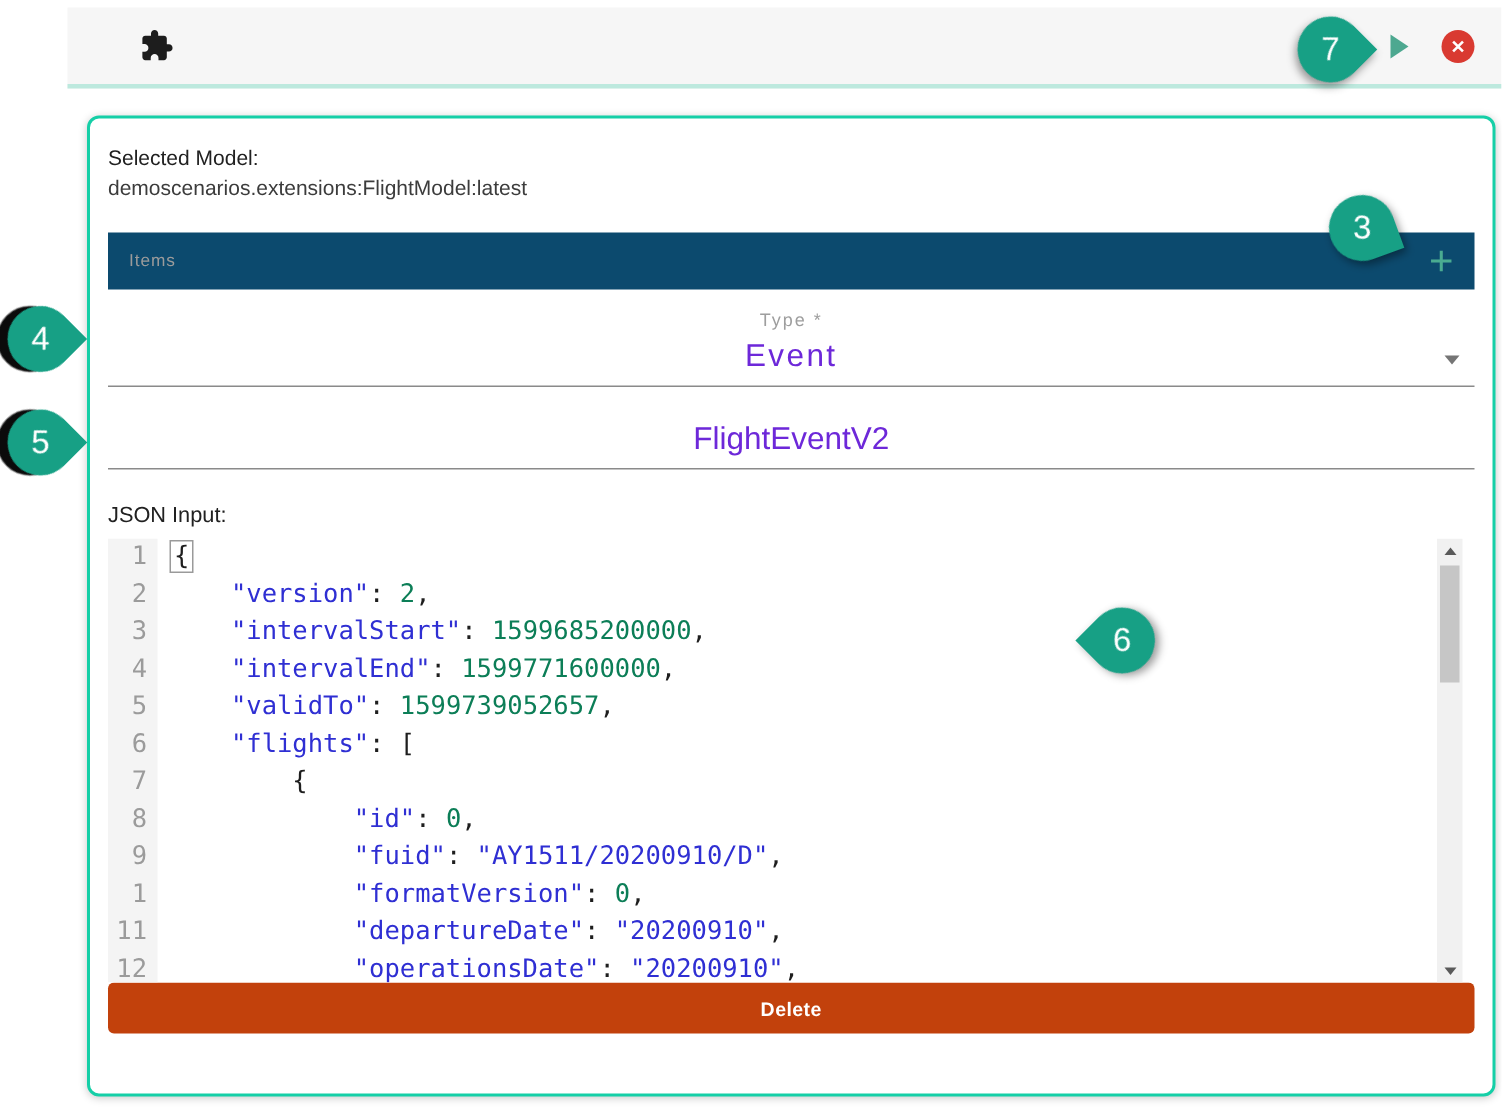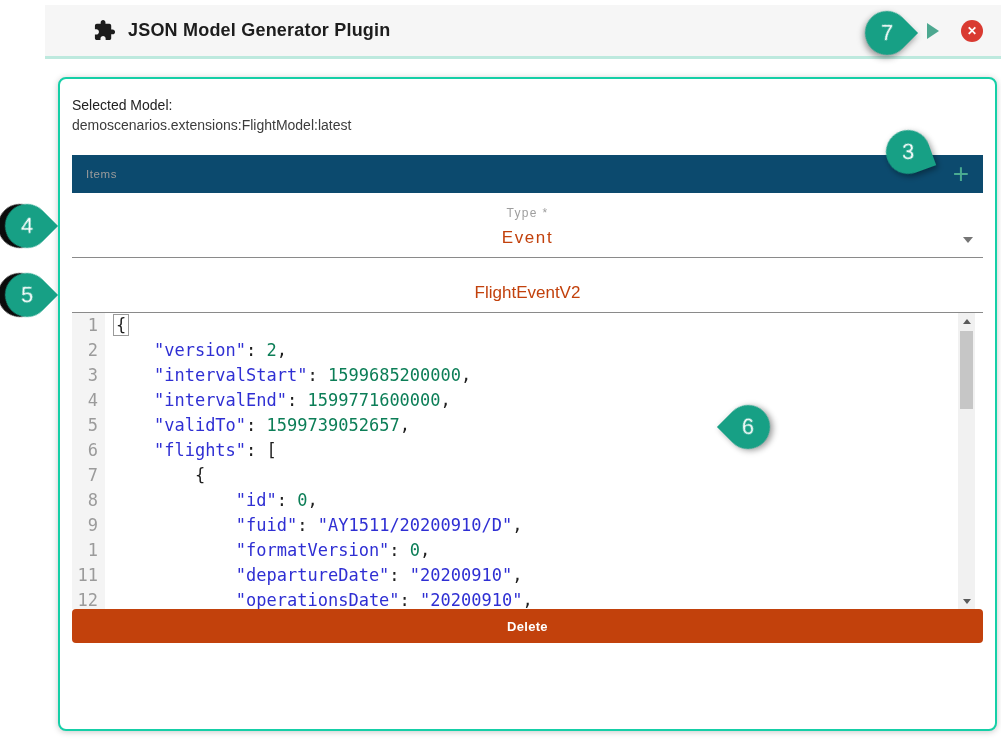--- a/index.html
+++ b/index.html
@@ -41,21 +41,21 @@
     display:flex;align-items:center;padding:0 14px;box-sizing:border-box;
   }
   .items-label{font-size:11.5px;color:#9b9b9b;letter-spacing:.6px;}
   .plus{
     margin-left:auto;color:#4aab91;font-size:28px;font-weight:300;
     line-height:1;cursor:pointer;font-family:"Liberation Sans",sans-serif;
   }
   .field{margin-top:13px;position:relative;border-bottom:1px solid #8a8a8a;padding-bottom:8px;text-align:center;}
   .field.name{margin-top:24px;}
   .field-label{font-size:12px;color:#9e9e9e;letter-spacing:1.3px;line-height:14px;}
-  .field-value{font-size:17px;color:#c2410c;margin-top:7px;line-height:22px;}
+  .field-value{font-size:21px;color:#6d28d9;margin-top:7px;line-height:22px;}
   .field-value.spaced{letter-spacing:1.6px;}
   .caret-down{
     position:absolute;right:10px;bottom:14px;width:0;height:0;cursor:pointer;
     border-left:5px solid transparent;border-right:5px solid transparent;
     border-top:6px solid #757575;
   }
   .json-label{margin:22px 0 6px;font-size:14.5px;color:#212121;line-height:18px;}
   
   .editor{
     height:296px;overflow:hidden;display:flex;position:relative;
@@ -105,21 +105,20 @@
 </head>
 <body>
 
 <div class="hdr">
   <div class="hdr-left">
     <span style="display:flex;">
       <svg viewBox="0 0 24 24" width="23" height="23" fill="#1d1d1d">
         <path d="M20.5 11H19V7c0-1.1-.9-2-2-2h-4V3.5C13 2.12 11.88 1 10.5 1S8 2.12 8 3.5V5H4c-1.1 0-1.99.9-1.99 2v3.8H3.5c1.49 0 2.7 1.21 2.7 2.7s-1.21 2.7-2.7 2.7H2V20c0 1.1.9 2 2 2h3.8v-1.5c0-1.49 1.21-2.7 2.7-2.7 1.49 0 2.7 1.21 2.7 2.7V22H17c1.1 0 2-.9 2-2v-4h1.5c1.38 0 2.5-1.12 2.5-2.5S21.88 11 20.5 11z"></path>
       </svg>
     </span>
-    <span class="hdr-title">JSON Model Generator Plugin</span>
   </div>
   <div class="hdr-right">
     <span class="play-tri"></span>
     <span class="close-btn">✕</span>
   </div>
 </div>
 
 <div class="panel">
 
   <div class="model-block">
@@ -135,20 +134,21 @@
   <div class="field">
     <div class="field-label">Type *</div>
     <div class="field-value spaced">Event</div>
     <span class="caret-down"></span>
   </div>
 
   <div class="field name">
     <div class="field-value">FlightEventV2</div>
   </div>
 
+  <div class="json-label">JSON Input:</div>
 
   <div class="editor">
     <div class="gutter">
         <div>1</div>
         <div>2</div>
         <div>3</div>
         <div>4</div>
         <div>5</div>
         <div>6</div>
         <div>7</div>

